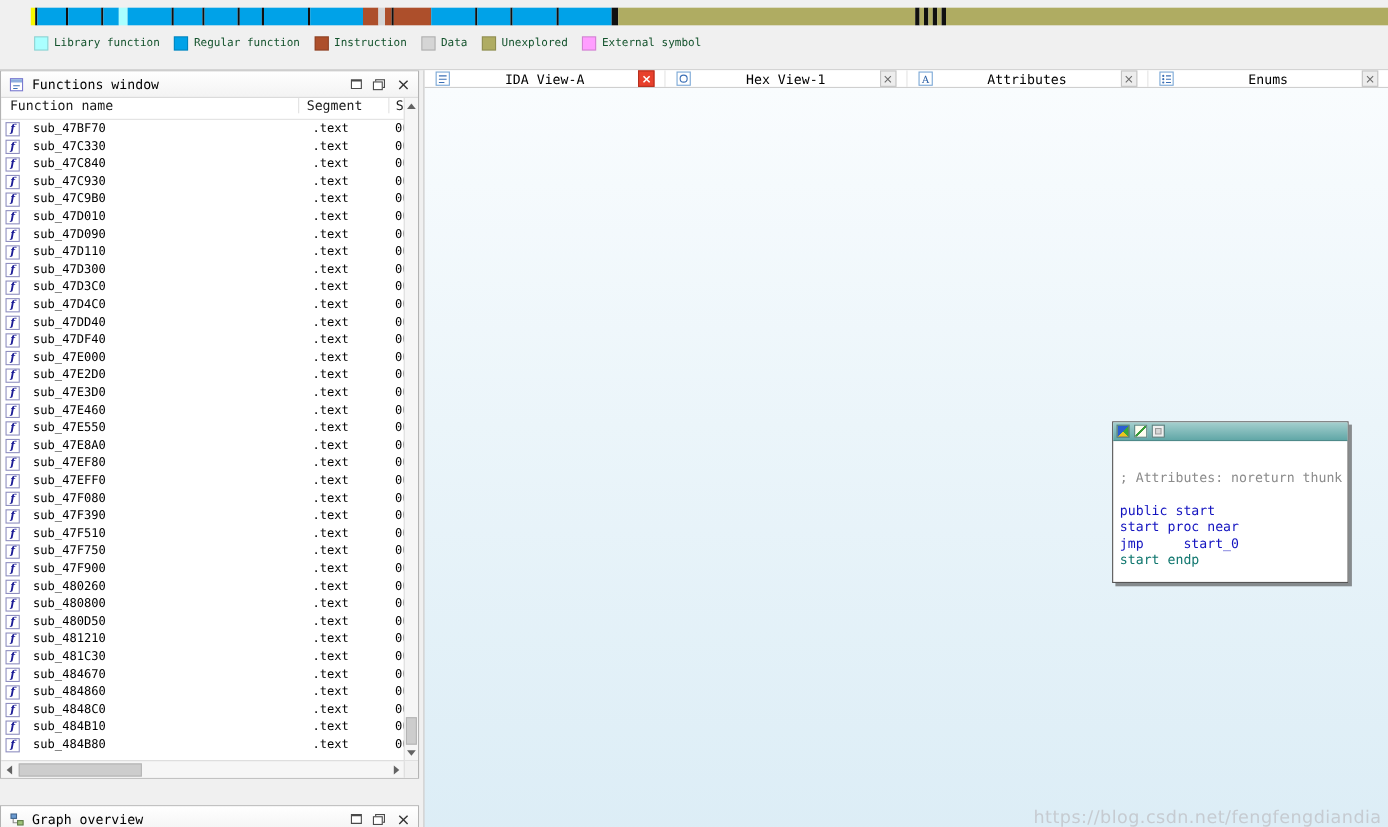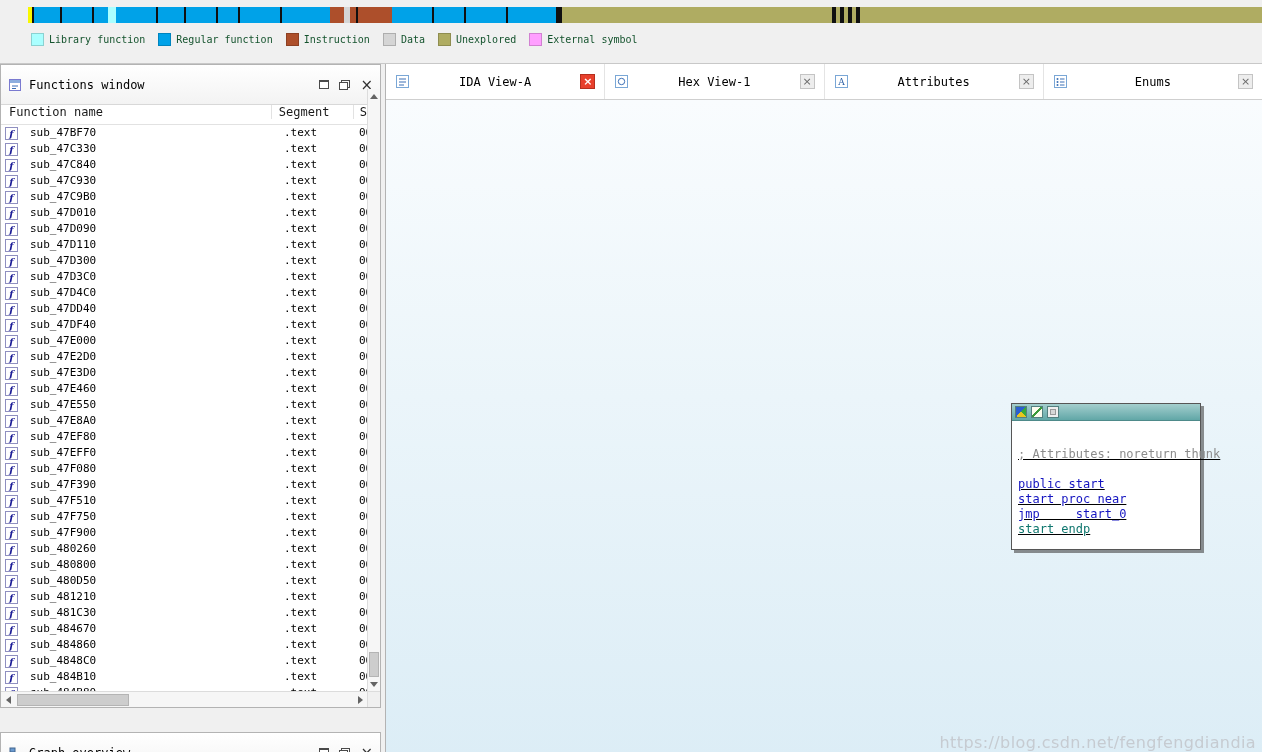--- a/index.html
+++ b/index.html
@@ -18,21 +18,21 @@
   
   .main{display:flex;height:696px;border-top:1px solid #c8c8c8;}
   .left{width:381px;flex:none;display:flex;flex-direction:column;background:#f0f0f0;}
   .vsplit{width:4px;flex:none;background:#f0f0f0;}
   .right{flex:1;min-width:0;display:flex;flex-direction:column;background:#fff;border-left:1px solid #b3b3b3;}
 
   
   .panel{background:#fff;border:1px solid #b3b3b3;}
   .fnpanel{height:644px;display:flex;flex-direction:column;position:relative;}
   .gopanel{margin-top:24px;flex:1;min-height:0;overflow:hidden;}
-  .titlebar{height:40px;flex:none;display:flex;align-items:center;padding:0 7px;background:linear-gradient(#ffffff,#f3f3f3);border-bottom:1px solid #d8d8d8;}
+  .titlebar{height:24px;flex:none;display:flex;align-items:center;padding:0 7px;background:linear-gradient(#ffffff,#f3f3f3);border-bottom:1px solid #d8d8d8;}
   .t-label{margin-left:7px;font-size:12px;}
   .win-btns{margin-left:auto;display:flex;align-items:center;gap:10px;}
   .btn-max{width:10px;height:9px;border:1px solid #4a4a4a;border-top:2px solid #4a4a4a;background:#fff;}
   .btn-float{width:11px;height:10px;position:relative;}
   .btn-float::before{content:"";position:absolute;right:0;top:0;width:7px;height:6px;border:1px solid #4a4a4a;}
   .btn-float::after{content:"";position:absolute;left:0;bottom:0;width:7px;height:6px;border:1px solid #4a4a4a;background:#fff;}
   .btn-close{font-family:"DejaVu Sans",sans-serif;font-size:15px;line-height:12px;color:#333;}
 
   
   .cols{display:flex;height:20px;flex:none;align-items:flex-start;border-bottom:1px solid #e2e2e2;font-size:12px;color:#1a1a1a;padding-right:13px;}
@@ -57,31 +57,31 @@
   .tri-down{width:0;height:0;border-left:4px solid transparent;border-right:4px solid transparent;border-top:5px solid #636363;}
   .tri-left{width:0;height:0;border-top:4px solid transparent;border-bottom:4px solid transparent;border-right:5px solid #636363;}
   .tri-right{width:0;height:0;border-top:4px solid transparent;border-bottom:4px solid transparent;border-left:5px solid #636363;}
   .hscroll{height:16px;flex:none;display:flex;align-items:center;background:#f6f6f6;border-top:1px solid #dcdcdc;}
   .hs-arrow{width:14px;height:14px;display:flex;align-items:center;justify-content:center;flex:none;}
   .hthumb{width:112px;height:12px;background:#cdcdcd;border:1px solid #b4b4b4;margin-left:2px;flex:none;}
   .hs-track{flex:1;}
   .hs-corner{width:13px;height:100%;flex:none;background:#f0f0f0;border-left:1px solid #dcdcdc;}
 
   
-  .tabbar{height:36px;flex:none;display:flex;background:#fff;border-bottom:1px solid #cfcfcf;}
+  .tabbar{height:16px;flex:none;display:flex;background:#fff;border-bottom:1px solid #cfcfcf;}
   .tab{flex:1;display:flex;align-items:center;padding:0 9px;border-right:1px solid #e4e4e4;min-width:0;}
   .tab:last-child{border-right:none;}
   .tab-icon{flex:none;display:flex;}
   .tab-label{flex:1;text-align:center;font-size:12px;color:#000;overflow:hidden;white-space:nowrap;}
   .tab-close{width:15px;height:15px;flex:none;display:flex;align-items:center;justify-content:center;font-family:"DejaVu Sans",sans-serif;font-size:11px;line-height:1;color:#6a6a6a;background:#ededed;border:1px solid #c4c4c4;}
   .tab.active .tab-close{background:#e8402c;border-color:#b52f1e;color:#fff;font-weight:bold;}
 
   
   .canvas{flex:1;position:relative;min-height:0;background:linear-gradient(to bottom,#f9fcfe 0%,#ebf5fa 45%,#dcedf6 100%);}
-  .node{position:absolute;left:625px;top:303px;width:190px;background:#fff;border:1px solid #565656;box-shadow:3px 3px 0 rgba(70,70,70,.6);text-decoration:underline;}
+  .node{position:absolute;left:625px;top:303px;width:215px;background:#fff;border:1px solid #565656;box-shadow:3px 3px 0 rgba(70,70,70,.6);}
   .node-title{height:17px;background:linear-gradient(#a4cfce,#61a7a7);border-bottom:1px solid #4e8a8a;display:flex;align-items:center;gap:4px;padding:0 3px;}
   .n-ico{width:12px;height:12px;flex:none;border:1px solid #54807f;display:block;}
   .n-ico-colors{background:
       linear-gradient(135deg,#2b5fd0 0 50%,transparent 0),
       linear-gradient(225deg,#37a93c 0 50%,transparent 0),
       linear-gradient(45deg,#e8c61f 0 50%,transparent 0),
       linear-gradient(315deg,#d23f2f 0 50%,transparent 0);}
   .n-ico-edit{background:linear-gradient(135deg,transparent 42%,#3a9a3a 42%,#3a9a3a 58%,transparent 58%),#fdfdf0;}
   .n-ico-frame{background:#d7d7d7;box-shadow:inset 0 0 0 2px #efefef,inset 0 0 0 3px #9a9a9a;}
   .node-body{padding:26px 4px 12px 6px;font-size:12px;}

